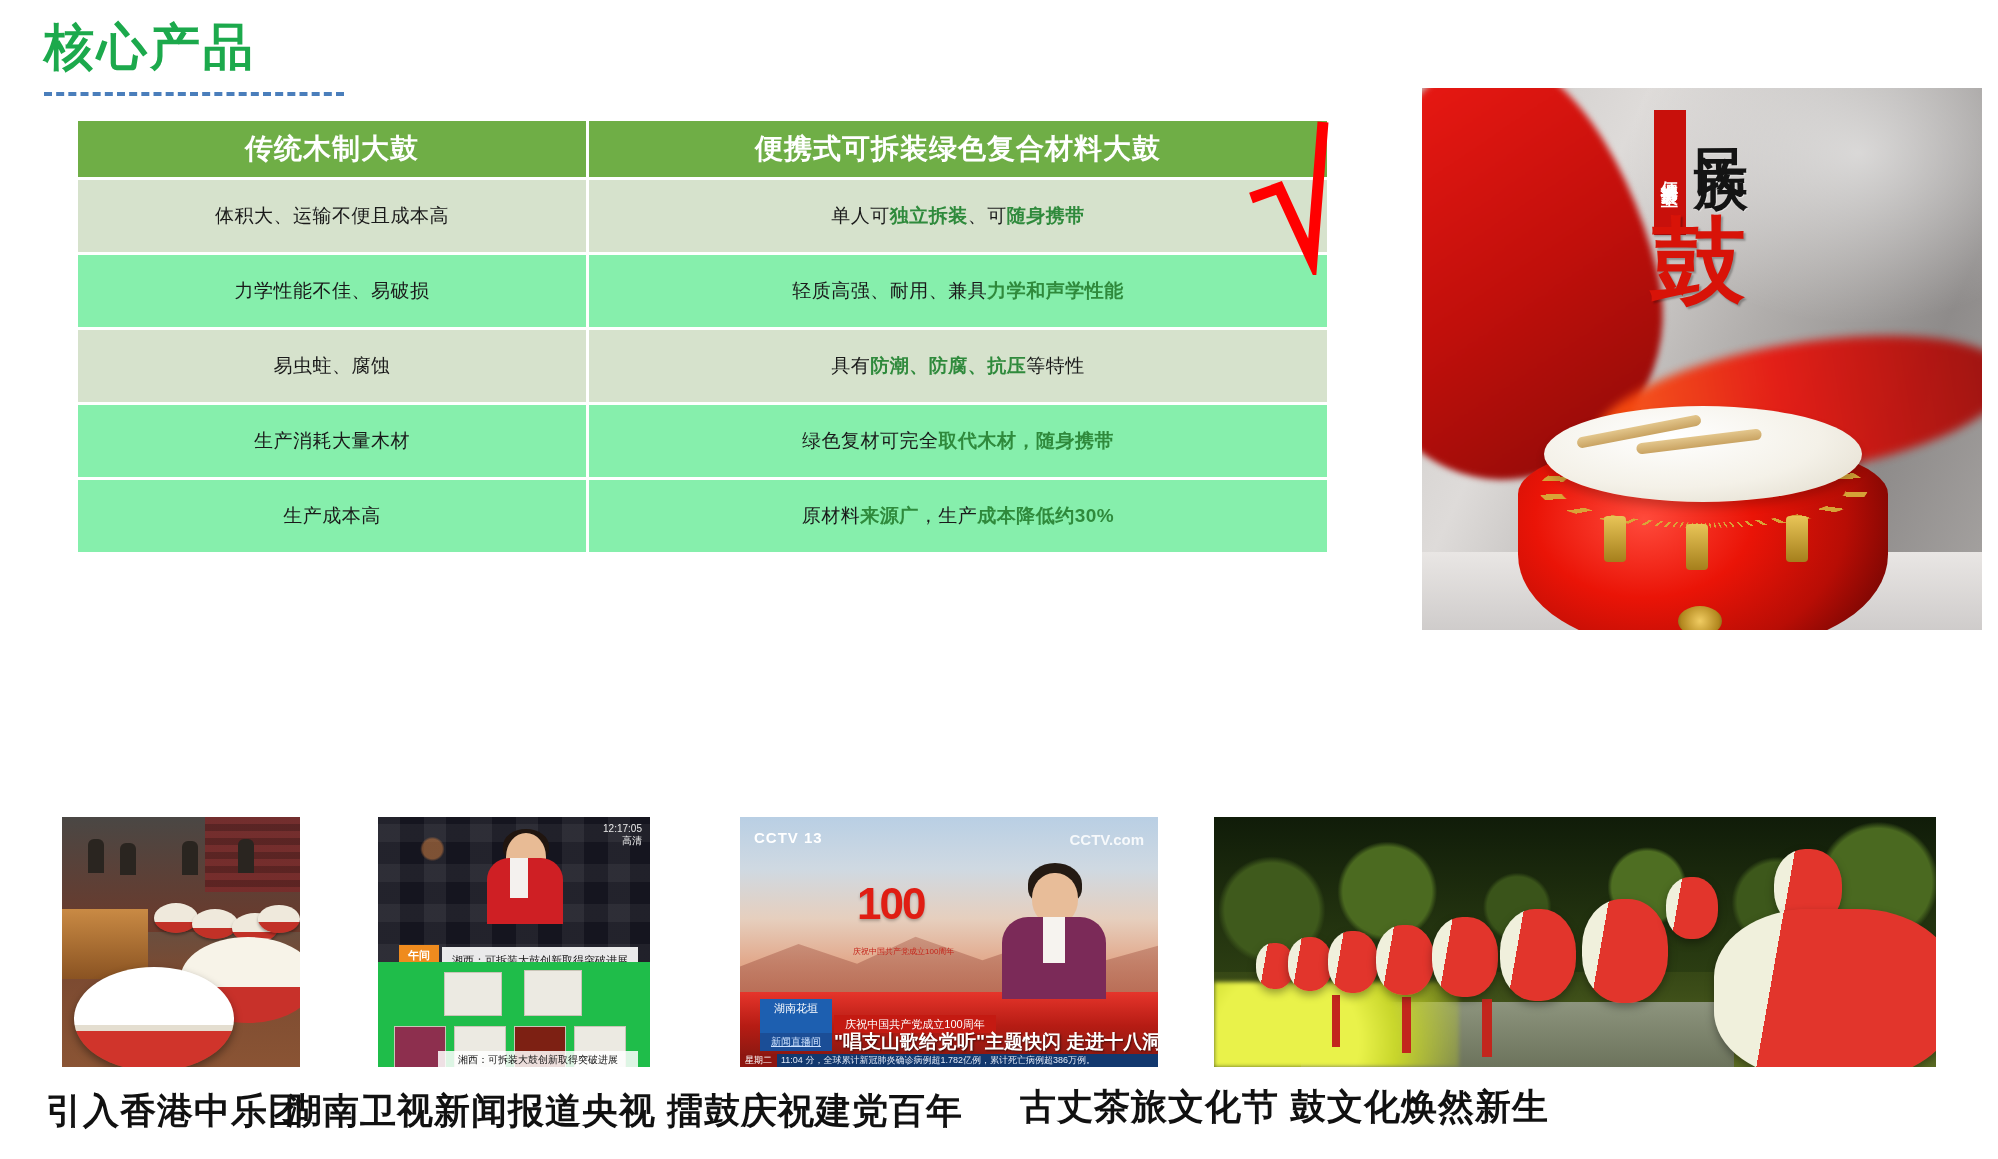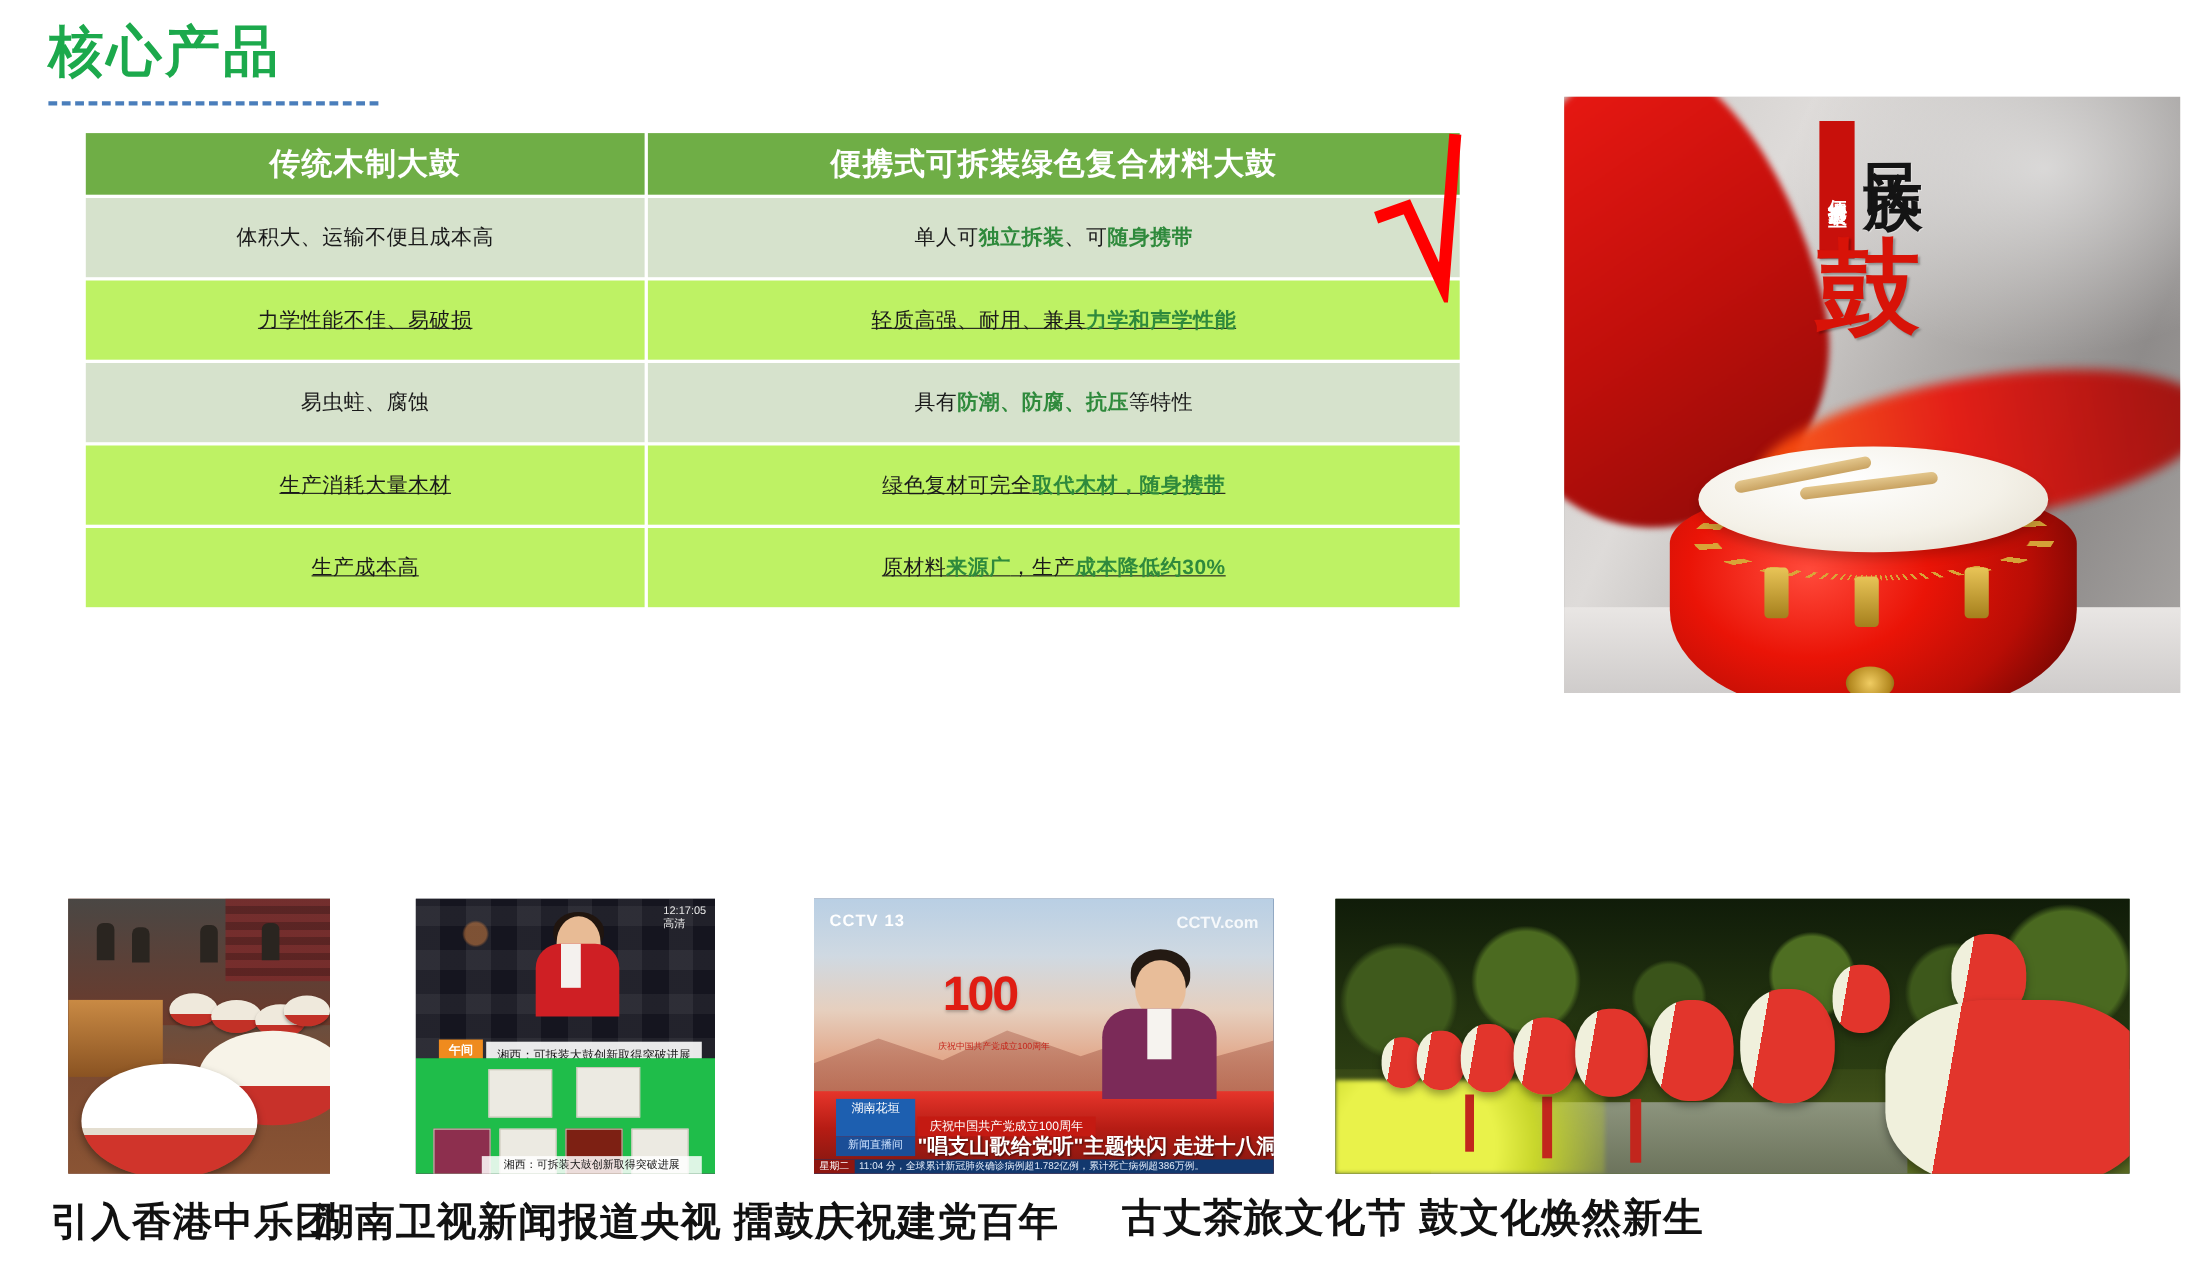--- a/index.html
+++ b/index.html
@@ -31,21 +31,21 @@
     font-size:28px;font-weight:bold;letter-spacing:1px;
     height:54px;text-align:center;vertical-align:middle;
     border:0;
   }
   #compare-table td{
     text-align:center;vertical-align:middle;
     height:70px;font-size:19px;color:#1a1a1a;
     border:0;letter-spacing:.5px;
   }
   tr.row-dark td{background:#D6E2CC;}
-  tr.row-light td{background:#bef264;text-decoration:underline;}
+  tr.row-light td{background:#86efac;}
   .hl{color:#2F8A3C;font-weight:bold;}
 
   
   #check-mark{
     position:absolute;left:1245px;top:110px;width:120px;height:165px;
     pointer-events:none;
   }
 
   
   #product-image{
@@ -167,41 +167,41 @@
   #t2-anchor-body{position:absolute;left:40%;top:28%;width:76px;height:66px;border-radius:22px 22px 0 0;background:#cf1f24;}
   #t2-anchor-collar{position:absolute;left:48.5%;top:28%;width:18px;height:40px;background:#f4f1ee;}
   #t2-badge{position:absolute;left:21px;top:128px;width:40px;height:34px;background:#ef8b1e;color:#fff;
     font-size:11px;line-height:16px;text-align:center;padding-top:2px;font-weight:bold;}
   #t2-caption{position:absolute;left:64px;top:130px;width:196px;height:26px;background:rgba(255,255,255,.9);
     color:#151515;font-size:11px;line-height:26px;text-align:center;white-space:nowrap;overflow:hidden;}
   #t2-bottom{position:absolute;left:0;top:58%;width:100%;height:42%;background:#1fbd4a;}
   .t2-cert{position:absolute;background:#eceae2;border:1px solid #c9c5b7;}
   #t2-caption2{position:absolute;left:60px;bottom:-2px;width:200px;height:18px;background:rgba(255,255,255,.85);
     color:#151515;font-size:10px;line-height:18px;text-align:center;white-space:nowrap;overflow:hidden;}
-  #t2-time{position:absolute;right:8px;top:6px;color:#e9e9e9;font-size:10px;text-align:left;line-height:12px;}
+  #t2-time{position:absolute;right:8px;top:6px;color:#e9e9e9;font-size:10px;text-align:right;line-height:12px;}
 
   
   #t3-sky{position:absolute;left:0;top:0;width:100%;height:74%;
     background:linear-gradient(180deg,#b9cfe4 0%,#cfd9e2 28%,#e6cfbe 55%,#e2a98c 78%,#d98f6e 100%);}
   #t3-mtn{position:absolute;left:0;top:40%;width:100%;height:36%;
     background:linear-gradient(180deg, rgba(190,130,110,.55), rgba(170,90,70,.75));
     clip-path:polygon(0 55%,14% 30%,28% 52%,42% 22%,58% 48%,72% 26%,86% 50%,100% 32%,100% 100%,0 100%);}
   #t3-desk{position:absolute;left:0;top:70%;width:100%;height:30%;
     background:linear-gradient(180deg,#e6352b 0%,#b61c14 45%,#7e1710 100%);}
   #t3-logo100{position:absolute;left:28%;top:26%;color:#e01d13;font-size:44px;font-weight:bold;
     letter-spacing:-2px;line-height:44px;text-shadow:0 2px 3px rgba(0,0,0,.25);}
   #t3-logo-sub{position:absolute;left:26%;top:52%;color:#c5241a;font-size:8px;width:110px;text-align:center;line-height:10px;}
   #t3-cctv{position:absolute;left:14px;top:12px;color:#fff;font-size:15px;font-weight:bold;letter-spacing:1px;}
   #t3-cctvcom{position:absolute;right:14px;top:14px;color:rgba(255,255,255,.85);font-size:15px;font-weight:bold;}
   #t3-anchor-hair{position:absolute;right:76px;top:46px;width:54px;height:42px;border-radius:50% 50% 38% 38%;background:#241a13;}
   #t3-anchor-head{position:absolute;right:80px;top:56px;width:46px;height:52px;border-radius:48%;background:#e8bd99;}
   #t3-anchor-body{position:absolute;right:52px;top:100px;width:104px;height:82px;border-radius:26px 26px 0 0;background:#7b2a58;}
   #t3-anchor-shirt{position:absolute;right:93px;top:100px;width:22px;height:46px;background:#f6f3ef;}
   #t3-loc{position:absolute;left:20px;bottom:34px;width:72px;height:34px;background:#1d5fb0;color:#fff;font-size:11px;line-height:18px;text-align:center;}
-  #t3-loc2{position:absolute;left:20px;bottom:16px;width:72px;height:18px;background:#1b4e97;color:#cfe3ff;font-size:10px;line-height:18px;text-align:center;overflow:hidden;}
+  #t3-loc2{position:absolute;left:20px;bottom:16px;width:72px;height:18px;background:#1b4e97;color:#cfe3ff;font-size:10px;line-height:18px;text-align:center;overflow:hidden;text-decoration:underline;}
   #t3-head1{position:absolute;left:94px;bottom:34px;width:162px;height:18px;background:#c41a12;color:#fff;font-size:11px;line-height:18px;text-align:center;white-space:nowrap;}
   #t3-head2{position:absolute;left:94px;bottom:12px;color:#fff;font-size:19px;font-weight:bold;white-space:nowrap;text-shadow:1px 1px 2px rgba(0,0,0,.6);}
   #t3-tick{position:absolute;left:0;bottom:0;width:100%;height:13px;background:#12386e;color:#dfe9f7;font-size:9px;line-height:13px;white-space:nowrap;overflow:hidden;}
   #t3-tick-day{display:inline-block;background:#8e1610;color:#fff;padding:0 5px;margin-right:4px;}
 
   
   #t4-sky{position:absolute;inset:0;background:linear-gradient(180deg,#16240f 0%,#26380f 40%,#3c4d18 70%,#5b6b22 100%);}
   #t4-trees{position:absolute;left:0;top:0;width:100%;height:62%;
     background:
       radial-gradient(circle at 8% 60%,#3f5a1c 0 7%,transparent 8%),

